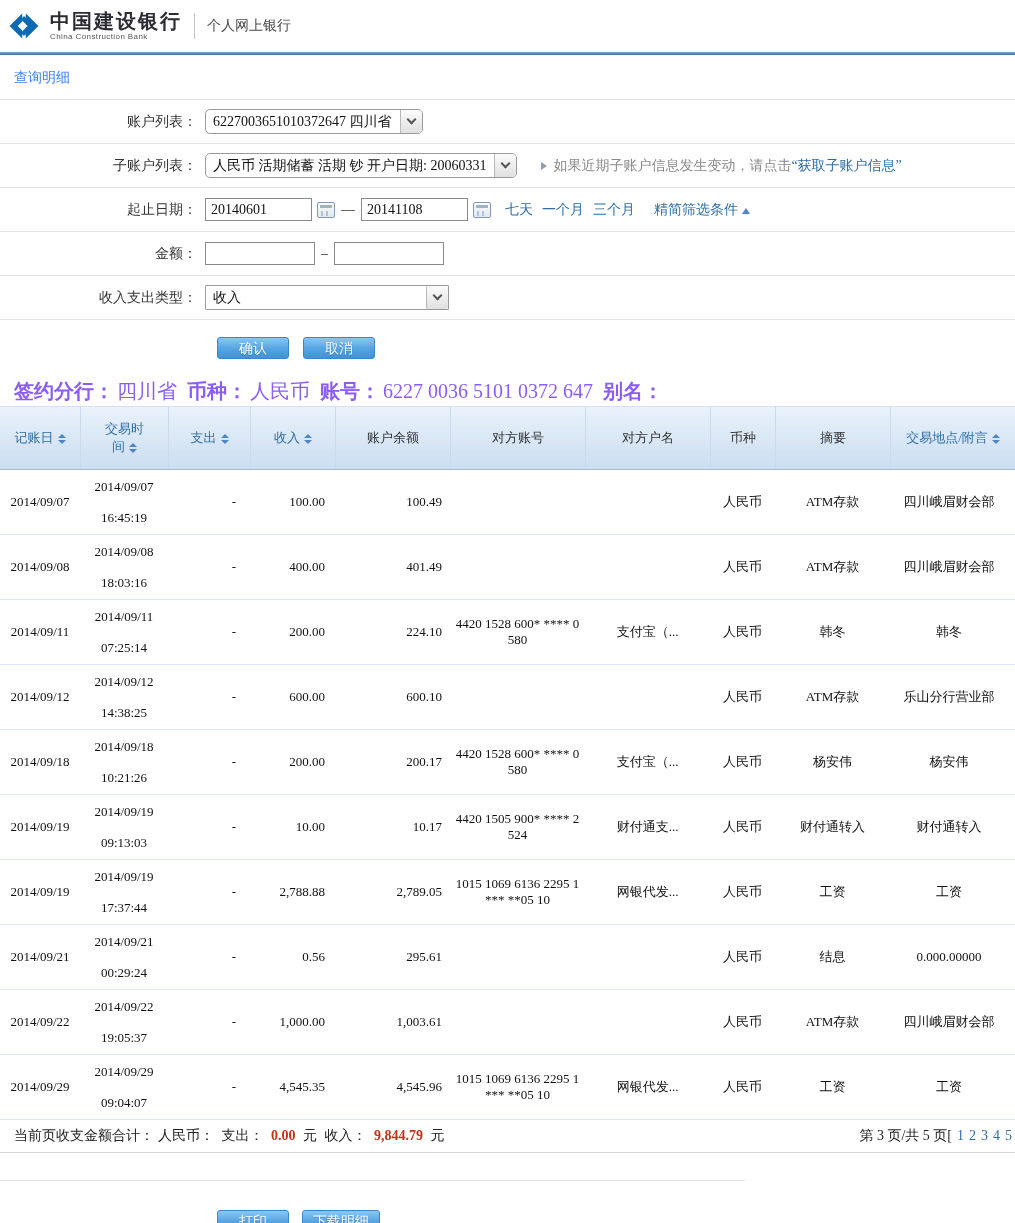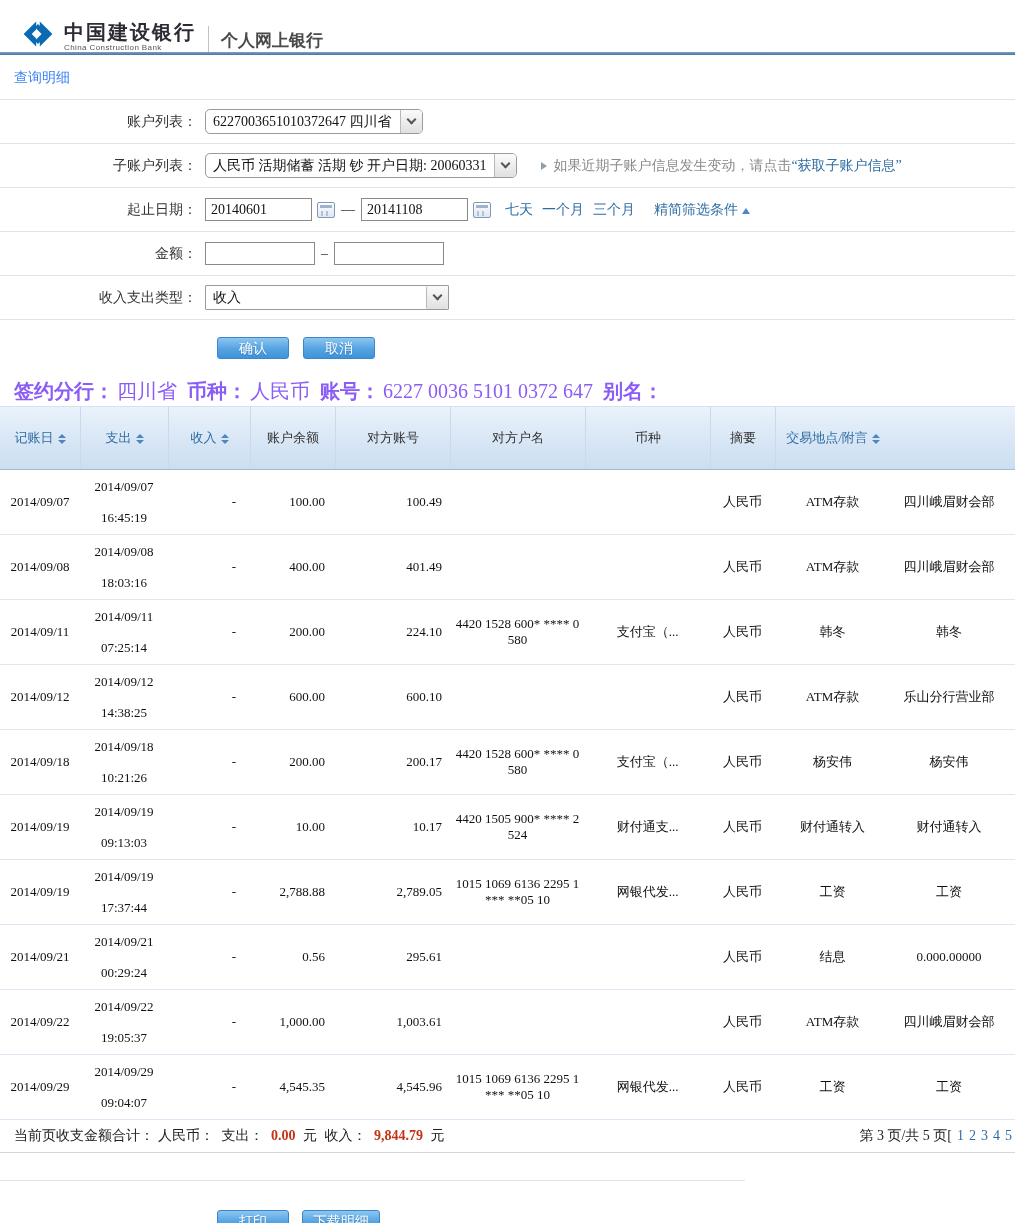--- a/index.html
+++ b/index.html
@@ -1,27 +1,27 @@
 <!DOCTYPE html>
 <html><head>
 <meta charset="utf-8">
 <style>
   * { box-sizing: border-box; margin: 0; padding: 0; }
   html,body { background:#fff; }
   body { font-family:"Liberation Serif","DejaVu Serif",serif; color:#222; }
   .page { width:1015px; min-height:1223px; position:relative; overflow:hidden; background:#fff; margin:0 auto; }
 
   
-  .topbar { height:52px; display:flex; align-items:flex-end; padding-left:20px; position:relative; }
+  .topbar { height:52px; display:flex; align-items:center; padding-left:6px; position:relative; }
   .logo-svg { width:36px; height:36px; }
   .bank-names { margin-left:8px; line-height:1; }
   .bank-cn { font-size:20px; font-weight:bold; color:#2b2b33; letter-spacing:2px; font-family:"Liberation Sans",sans-serif; }
   .bank-en { font-size:8px; color:#555; margin-top:2px; font-family:"Liberation Sans",sans-serif; letter-spacing:.4px; }
   .v-sep { width:1px; height:26px; background:#c2c2c2; margin:0 12px; }
-  .portal { font-size:17px; font-weight:bold; color:#4a4a4a; }
+  .portal { font-size:14px; font-weight:normal; color:#4a4a4a; }
   .blue-line { height:3px; background:linear-gradient(#7da3c4,#46749f); }
   .ripples { position:absolute; z-index:-1; top:-28px; right:-30px; width:124px; height:124px; pointer-events:none; }
   .ripples div { position:absolute; border-radius:50%; border:1px solid #dcdcdc; top:50%; left:50%; transform:translate(-50%,-50%); }
   .ripples .r1 { width:20px; height:20px; border-color:#c6c6c6; }
   .ripples .r2 { width:38px; height:38px; border-color:#cdcdcd; }
   .ripples .r3 { width:58px; height:58px; }
   .ripples .r4 { width:80px; height:80px; border-color:#e4e4e4; }
   .ripples .r5 { width:104px; height:104px; border-color:#ececec; }
 
   
@@ -209,20 +209,23 @@
   <div class="acct-info">
     <span class="lbl">签约分行：</span><span class="val">四川省</span><span class="lbl">币种：</span><span class="val">人民币</span><span class="lbl">账号：</span><span class="val">6227 0036 5101 0372 647</span><span class="lbl">别名：</span>
   </div>
 
   <div class="ttable">
     <div class="thead grid-cols">
         <div class="th sortable">
           <span class="hwrap"><span>记账日</span><span class="sort-icon"><i class="up"></i><i class="dn"></i></span></span>
         </div>
         <div class="th sortable">
+          <span class="hwrap narrow"><span>交易时间</span><span class="sort-icon"><i class="up"></i><i class="dn"></i></span></span>
+        </div>
+        <div class="th sortable">
           <span class="hwrap"><span>支出</span><span class="sort-icon"><i class="up"></i><i class="dn"></i></span></span>
         </div>
         <div class="th sortable">
           <span class="hwrap"><span>收入</span><span class="sort-icon"><i class="up"></i><i class="dn"></i></span></span>
         </div>
         <div class="th">
           <span class="hwrap"><span>账户余额</span></span>
         </div>
         <div class="th">
           <span class="hwrap"><span>对方账号</span></span>

